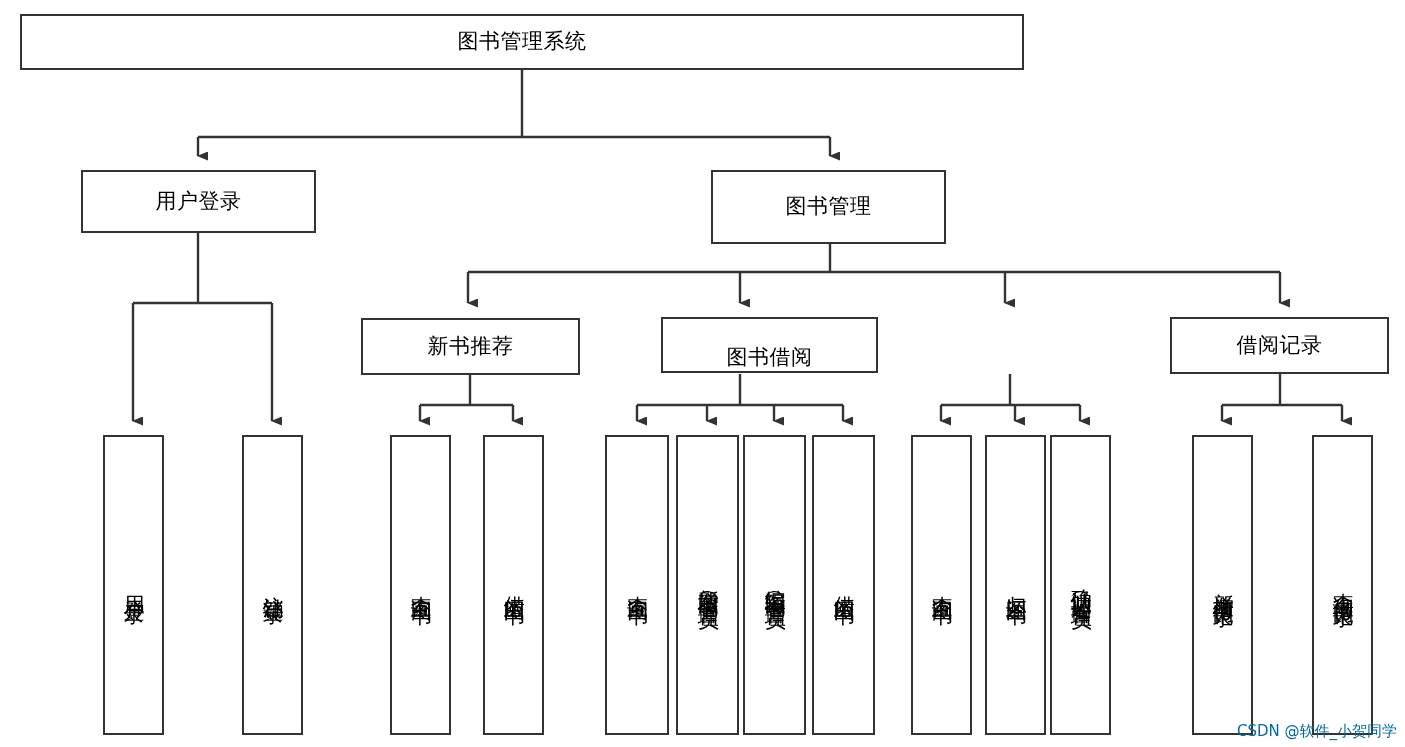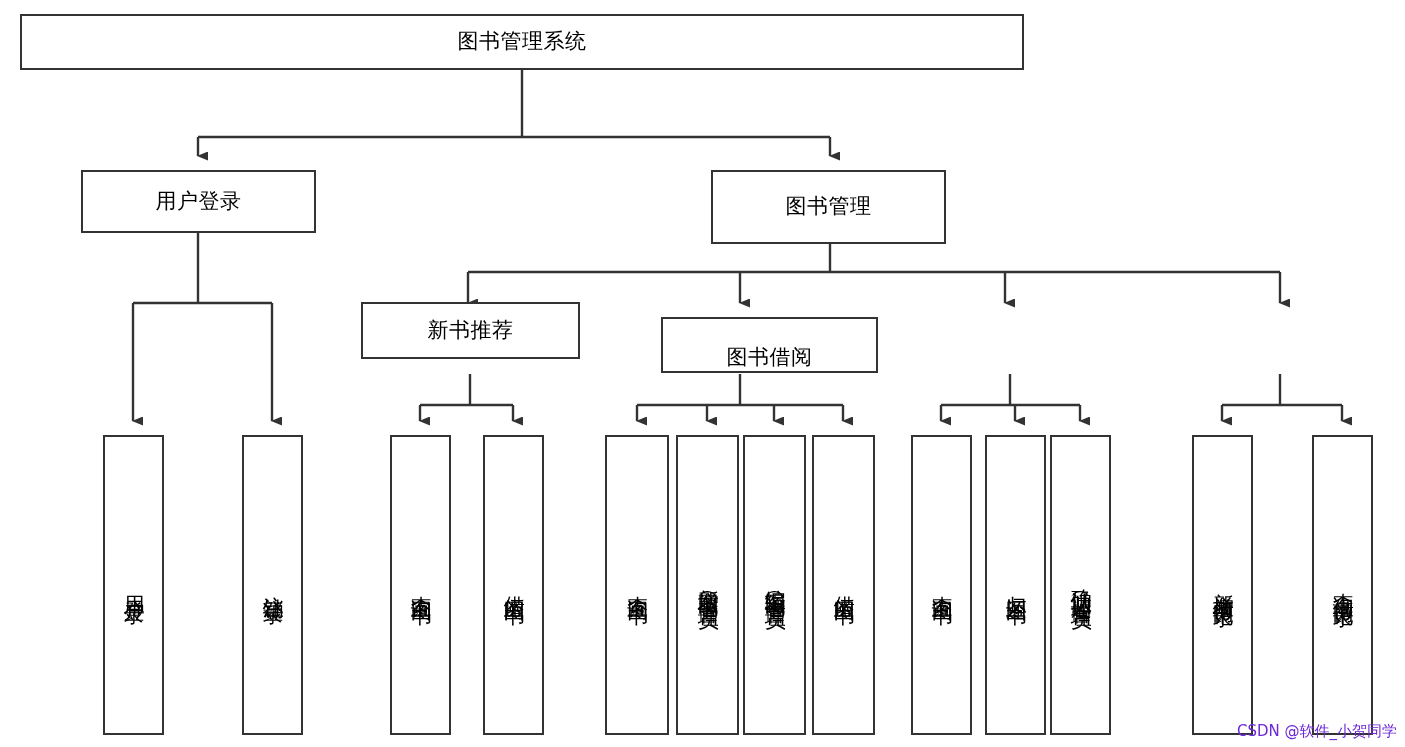--- a/index.html
+++ b/index.html
@@ -58,21 +58,21 @@
     left: 20px;
     top: 14px;
     width: 1004px;
     height: 56px;
   }
   #watermark {
     position: absolute;
     right: 8px;
     bottom: 6px;
     font-size: 15px;
-    color: #6d28d9;
+    color: #0369a1;
     white-space: nowrap;
     user-select: none;
   }
 </style>
 </head>
 <body>
 
 <div id="diagram-root">
 
   <svg id="edge-layer" viewBox="0 0 1405 747" width="1405" height="747" xmlns="http://www.w3.org/2000/svg">
@@ -129,25 +129,28 @@
     <span class="node-label">图书管理系统</span>
   </div>
 
   <div class="node horizontal" style="left:81px; top:170px; width:235px; height:63px;">
     <span class="node-label">用户登录</span>
   </div>
   <div class="node horizontal" style="left:711px; top:170px; width:235px; height:74px;">
     <span class="node-label">图书管理</span>
   </div>
 
-  <div class="node horizontal" style="left:361px; top:302px; width:219px; height:57px;">
+  <div class="node horizontal" style="left:361px; top:318px; width:219px; height:57px;">
     <span class="node-label">新书推荐</span>
   </div>
   <div class="node horizontal" style="left:661px; top:317px; width:217px; height:56px;align-items:flex-end;">
     <span class="node-label">图书借阅</span>
+  </div>
+  <div class="node horizontal" style="left:1170px; top:317px; width:219px; height:57px;">
+    <span class="node-label">借阅记录</span>
   </div>
 
   <div class="node vertical" style="left:103px; top:435px; width:61px; height:300px;">
     <span class="node-label">用户登录</span>
   </div>
   <div class="node vertical" style="left:242px; top:435px; width:61px; height:300px;">
     <span class="node-label">注销登录</span>
   </div>
   <div class="node vertical" style="left:390px; top:435px; width:61px; height:300px;">
     <span class="node-label">查询图书</span>

